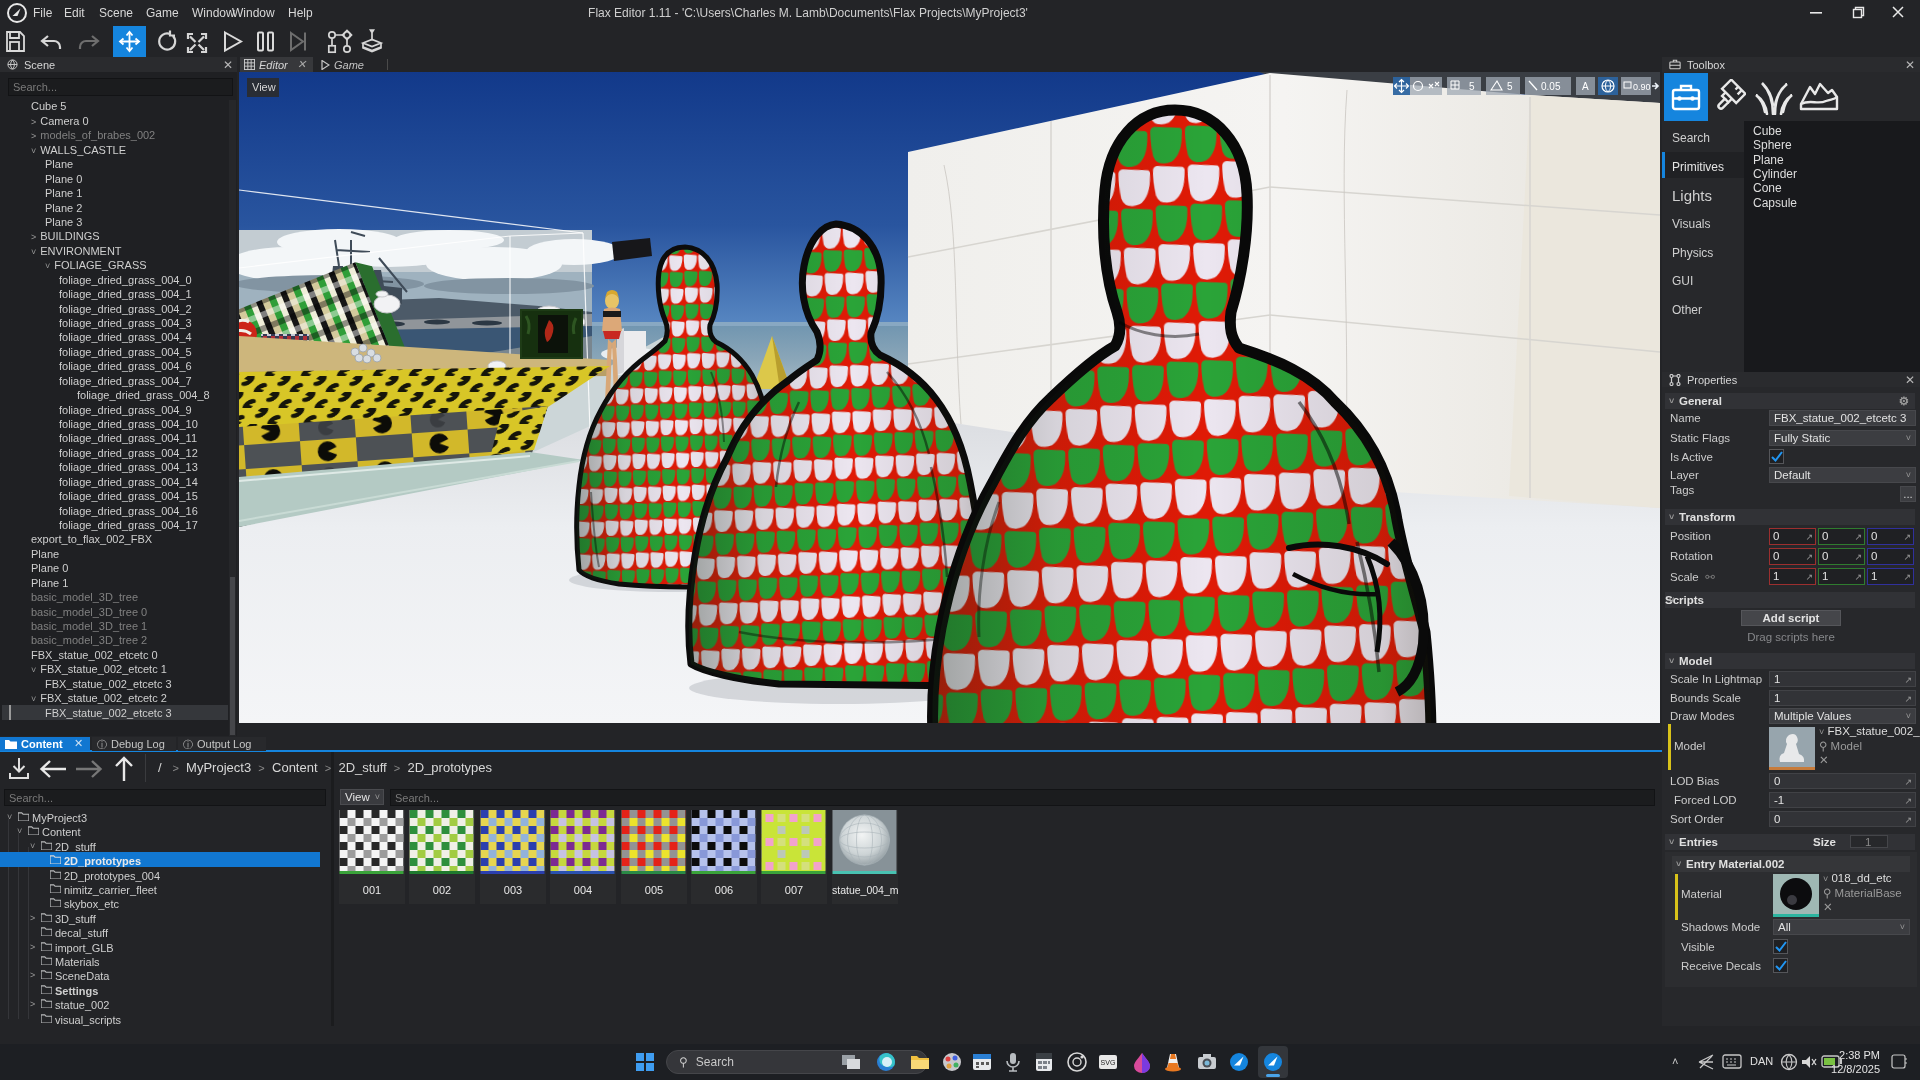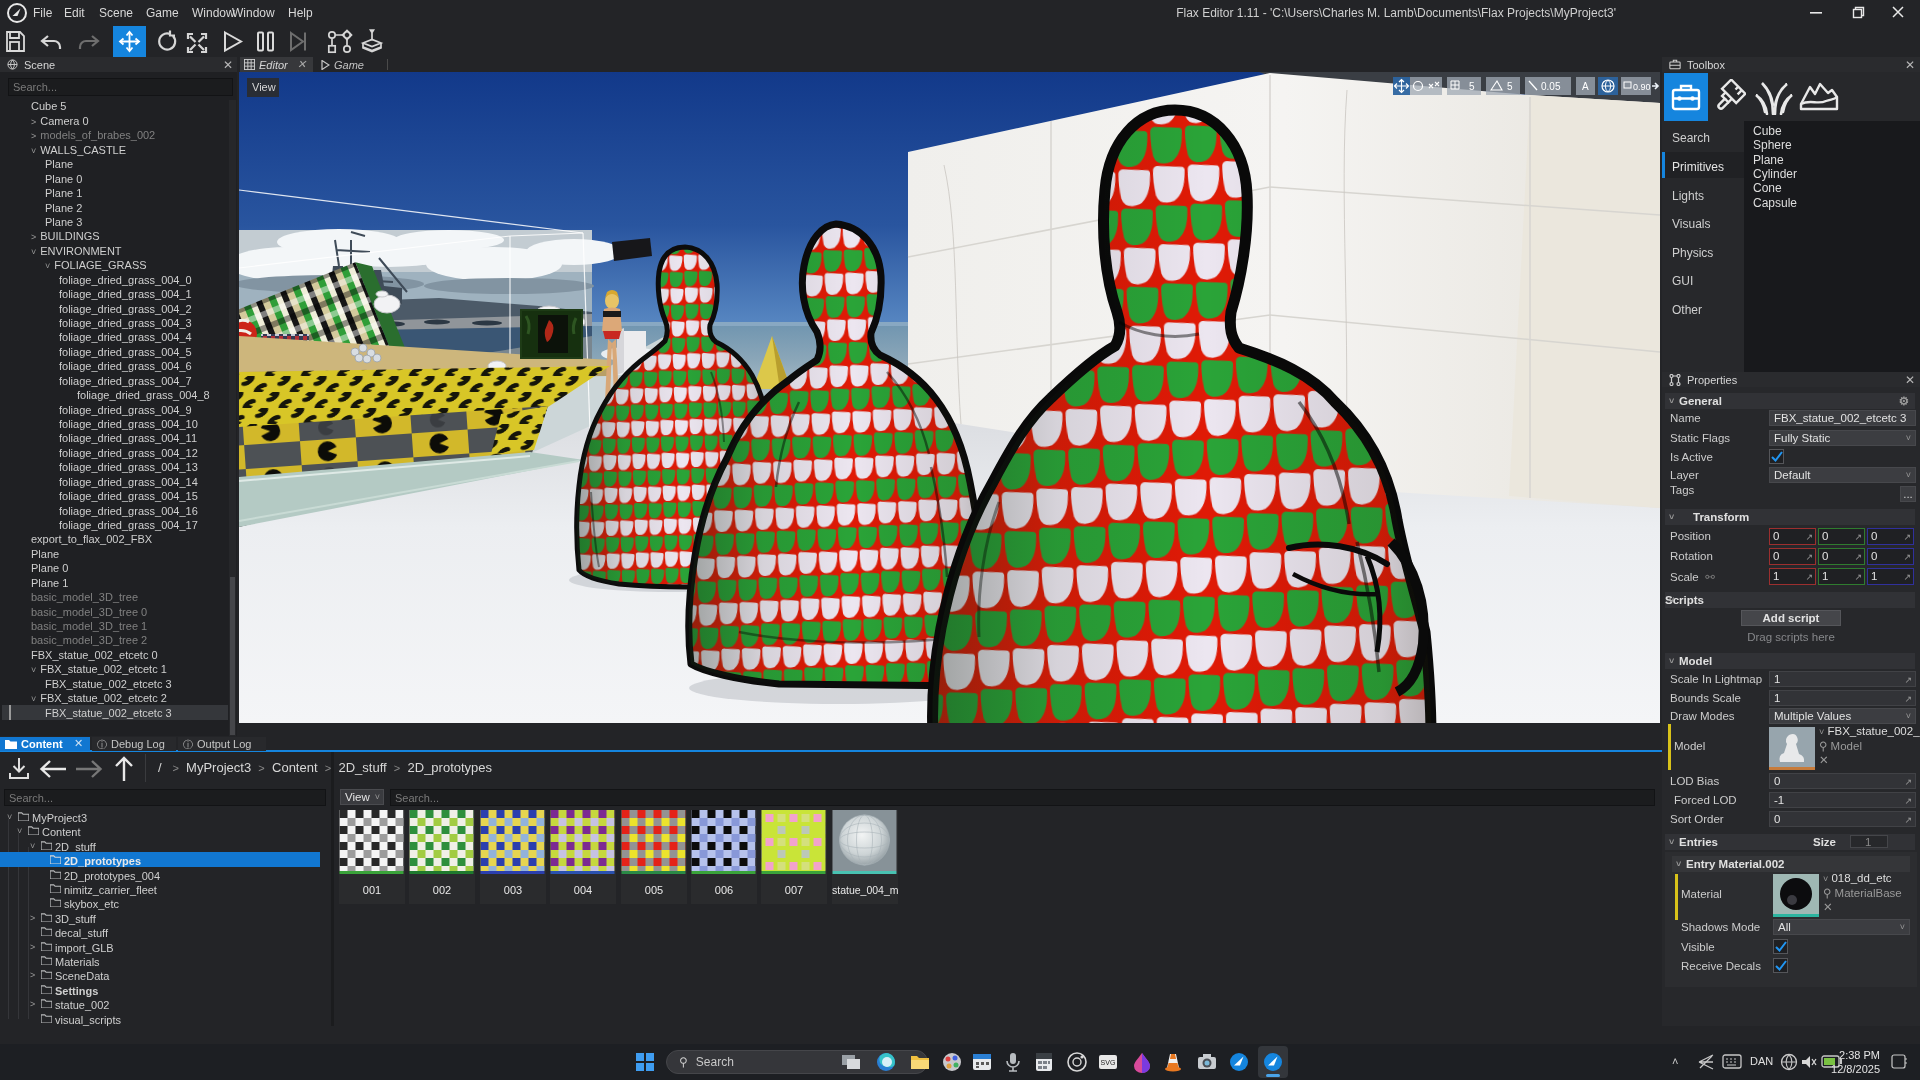--- a/index.html
+++ b/index.html
@@ -2,21 +2,21 @@
 <html><head>
 <meta charset="utf-8">
 <style>
 * { margin:0; padding:0; box-sizing:border-box; }
 html,body { width:1920px; height:1080px; overflow:hidden; background:#232427; font-family:"Liberation Sans", sans-serif; }
 .abs { position:absolute; }
 #root { position:absolute; left:0; top:0; width:1920px; height:1080px; }
 
 #menubar { left:0; top:0; width:1616px; height:26px; background:#232427; color:#d8d8d8; font-size:12px; }
 #menubar .mi { position:absolute; top:6px; }
-#title { position:absolute; top:6px; width:100%; text-align:right; color:#cfcfcf; font-size:12px; }
+#title { position:absolute; top:6px; width:100%; text-align:center; color:#cfcfcf; font-size:12px; }
 
 #toolbar { left:0; top:26px; width:1920px; height:31px; background:#232427; }
 
 .phead { position:absolute; height:15px; background:#2a2b2e; color:#d6d6d6; font-size:11px; }
 .search { position:absolute; background:#1b1c1e; border:1px solid #121315; color:#7a7a7a; font-size:11px; padding:2px 4px; }
 .row { position:absolute; white-space:nowrap; color:#cfcfcf; font-size:11px; height:14px; line-height:14px; }
 .grey { color:#808080; }
 .arrow { color:#9a9a9a; font-size:9px; display:inline-block; }
 
 #scene { left:0; top:57px; width:237px; height:679px; background:#1f2023; }
@@ -545,21 +545,21 @@
       <g fill="none" stroke="#e8e8e8" stroke-width="2.4" stroke-linejoin="round">
         <path d="M3 23 L12 6 L17 13 L22 3 L30 12 L34 9 L39 16 L39 28 L3 28 Z"></path>
         <path d="M3 23 C 12 18 20 24 28 20 C 33 18 36 19 39 16"></path>
       </g>
     </svg>
     <div class="abs" style="left:0;top:95px;width:84px;height:26px;background:#202124"></div>
     <div class="abs" style="left:0;top:95px;width:3px;height:26px;background:#1585de"></div>
     <div class="abs" style="left:82px;top:64px;width:176px;height:251px;background:#18191c"></div>
     <div class="row" style="left:10px;top:74px;font-size:12px">Search</div>
     <div class="row" style="left:10px;top:103px;font-size:12px;color:#e4e4e4">Primitives</div>
-    <div class="row" style="left:10px;top:132px;font-size:12px">Lights</div>
+    <div class="row" style="left:10px;top:132px;font-size:15px">Lights</div>
     <div class="row" style="left:10px;top:160px;font-size:12px">Visuals</div>
     <div class="row" style="left:10px;top:189px;font-size:12px">Physics</div>
     <div class="row" style="left:10px;top:217px;font-size:12px">GUI</div>
     <div class="row" style="left:10px;top:246px;font-size:12px">Other</div>
     <div class="row" style="left:91px;top:67px;font-size:12px;color:#dedede">Cube</div>
     <div class="row" style="left:91px;top:81px;font-size:12px;color:#dedede">Sphere</div>
     <div class="row" style="left:91px;top:96px;font-size:12px;color:#dedede">Plane</div>
     <div class="row" style="left:91px;top:110px;font-size:12px;color:#dedede">Cylinder</div>
     <div class="row" style="left:91px;top:124px;font-size:12px;color:#dedede">Cone</div>
     <div class="row" style="left:91px;top:139px;font-size:12px;color:#dedede">Capsule</div>
@@ -585,21 +585,21 @@
     <div class="pfield" style="left:107px;top:58px;width:147px">Fully Static<span class="abs" style="right:4px;color:#9a9a9a;font-size:9px">˅</span></div>
     <div class="plab" style="left:8px;top:79px">Is Active</div>
     <div class="abs" style="left:107px;top:77px;width:15px;height:15px;background:#1f2023;border:1px solid #55565a"></div>
     <svg class="abs" style="left:109px;top:79px" width="12" height="11" viewBox="0 0 12 11">
         <path d="M1 6 L4.5 9.5 L11 1" fill="none" stroke="#2196f3" stroke-width="2"></path>
       </svg>
     <div class="plab" style="left:8px;top:97px">Layer</div>
     <div class="pfield" style="left:107px;top:95px;width:147px">Default<span class="abs" style="right:4px;color:#9a9a9a;font-size:9px">˅</span></div>
     <div class="plab" style="left:8px;top:112px">Tags</div>
     <div class="pfield" style="left:238px;top:114px;width:16px;color:#cfcfcf;text-align:center;padding:0">...</div>
-    <div class="psec" style="top:137px"><span style="margin-left:28px">Transform</span><span class="abs" style="left:4px;top:0;color:#9a9a9a;font-size:9px">˅</span></div>
+    <div class="psec" style="top:137px"><span style="margin-left:14px">Transform</span><span class="abs" style="left:4px;top:0;color:#9a9a9a;font-size:9px">˅</span></div>
     <div class="plab" style="left:8px;top:158px">Position</div>
     <div class="plab" style="left:8px;top:178px">Rotation</div>
     <div class="plab" style="left:8px;top:198px">Scale&nbsp;&nbsp;<span style="color:#7a7a7a">⚯</span></div>
     <div class="tf" style="left:107px;top:156px;border-color:#9c2f2f">0</div>
       <div class="tf" style="left:156px;top:156px;border-color:#2f7c2f">0</div>
       <div class="tf" style="left:205px;top:156px;border-color:#30309c">0</div>
     <div class="tf" style="left:107px;top:176px;border-color:#9c2f2f">0</div>
       <div class="tf" style="left:156px;top:176px;border-color:#2f7c2f">0</div>
       <div class="tf" style="left:205px;top:176px;border-color:#30309c">0</div>
     <div class="tf" style="left:107px;top:196px;border-color:#9c2f2f">1</div>

